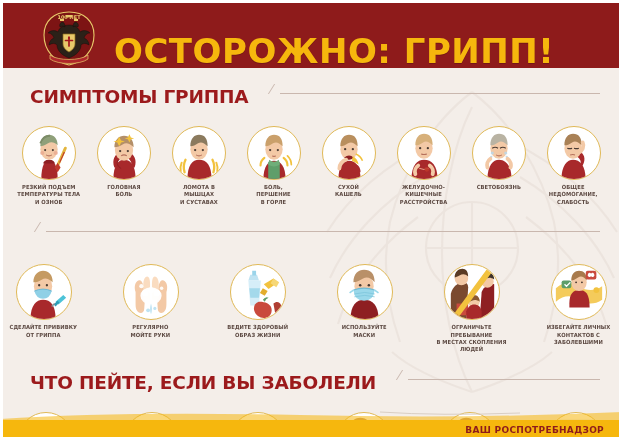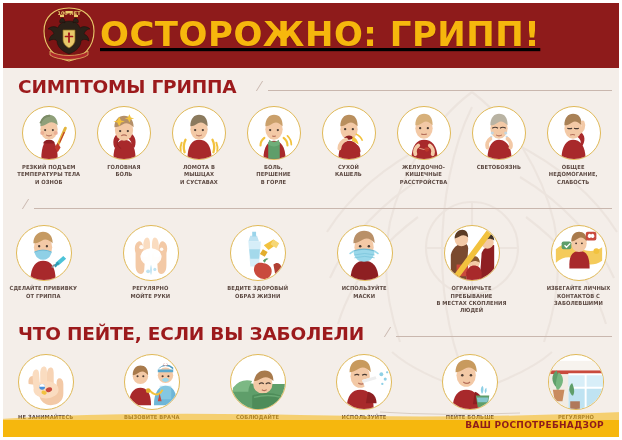--- a/index.html
+++ b/index.html
@@ -17,38 +17,38 @@
   
   .watermark{
     position:absolute;right:-40px;top:52px;width:380px;height:360px;
     opacity:.30;pointer-events:none;
   }
   .watermark svg{width:100%;height:100%;display:block;}
 
   
   .topbar{
     position:relative;height:68px;background:#8e1b1b;
-    display:flex;align-items:center;padding:0 0 0 38px;box-sizing:border-box;text-decoration:underline;
+    display:flex;align-items:flex-end;gap:14px;padding:0 0 0 38px;box-sizing:border-box;
   }
   .emblem{width:62px;height:60px;flex:0 0 auto;}
   .emblem svg{display:block;width:100%;height:100%;}
   .poster-title{
     font-family:"DejaVu Sans","Liberation Sans",sans-serif;
     font-weight:bold;font-size:33px;letter-spacing:.5px;
     color:#f6b70d;line-height:1;white-space:nowrap;
     transform:scaleX(1.03);transform-origin:left center;
     text-shadow:0 1px 0 rgba(0,0,0,.18);
   }
 
   
   .content{position:relative;padding:0 0 0 0;}
 
   .section{position:relative;}
   .sec-head{
-    display:flex;align-items:center;gap:16px;padding-left:14px;margin:4px;
+    display:flex;gap:16px;padding-left:14px;margin:16px;
     height:26px;
   }
   .sec-title{
     font-family:"DejaVu Sans","Liberation Sans",sans-serif;
     font-weight:bold;font-size:18.5px;color:#9c1a1c;letter-spacing:-.2px;
     white-space:nowrap;line-height:26px;
   }
   .sec-rule{
     flex:1 1 auto;height:13px;margin-left:7px;position:relative;
   }
@@ -89,21 +89,21 @@
   .row-prevent .circle{width:56px;height:56px;}
   .row-prevent .cell{width:83px;}
 
   .row-ill{gap:22px;margin-top:7px;}
   .row-ill .circle{width:56px;height:56px;}
   .row-ill .cell{width:84px;}
 
   
   .footer{
     position:absolute;left:0;bottom:0;width:100%;height:20px;
-    background:#f6b70d;display:flex;justify-content:flex-end;
+    background:#f6b70d;display:flex;align-items:center;justify-content:flex-end;
     padding-right:18px;box-sizing:border-box;
   }
   .footer-text{
     font-family:"DejaVu Sans","Liberation Sans",sans-serif;
     font-weight:bold;font-size:9px;color:#8e1b1b;letter-spacing:.3px;
   }
   .footer-swoosh{
     position:absolute;left:0;bottom:20px;width:100%;height:9px;
     pointer-events:none;
   }

